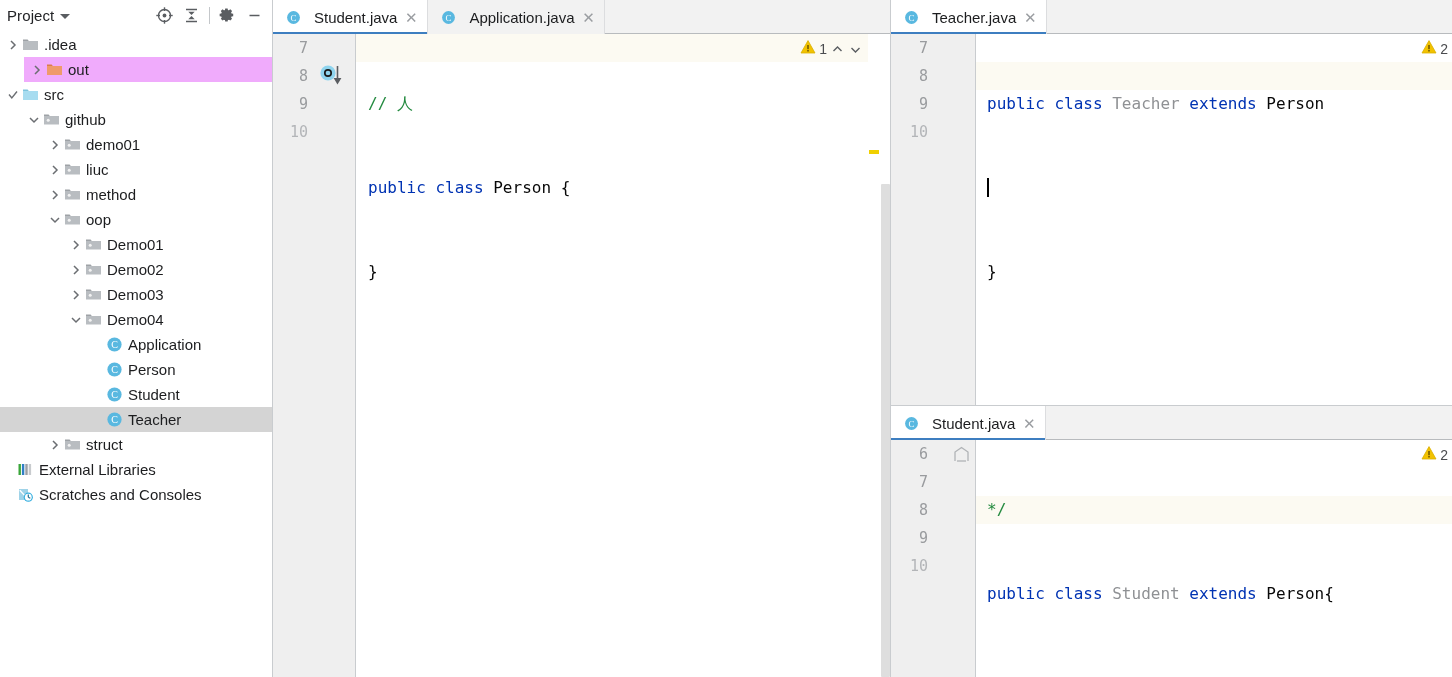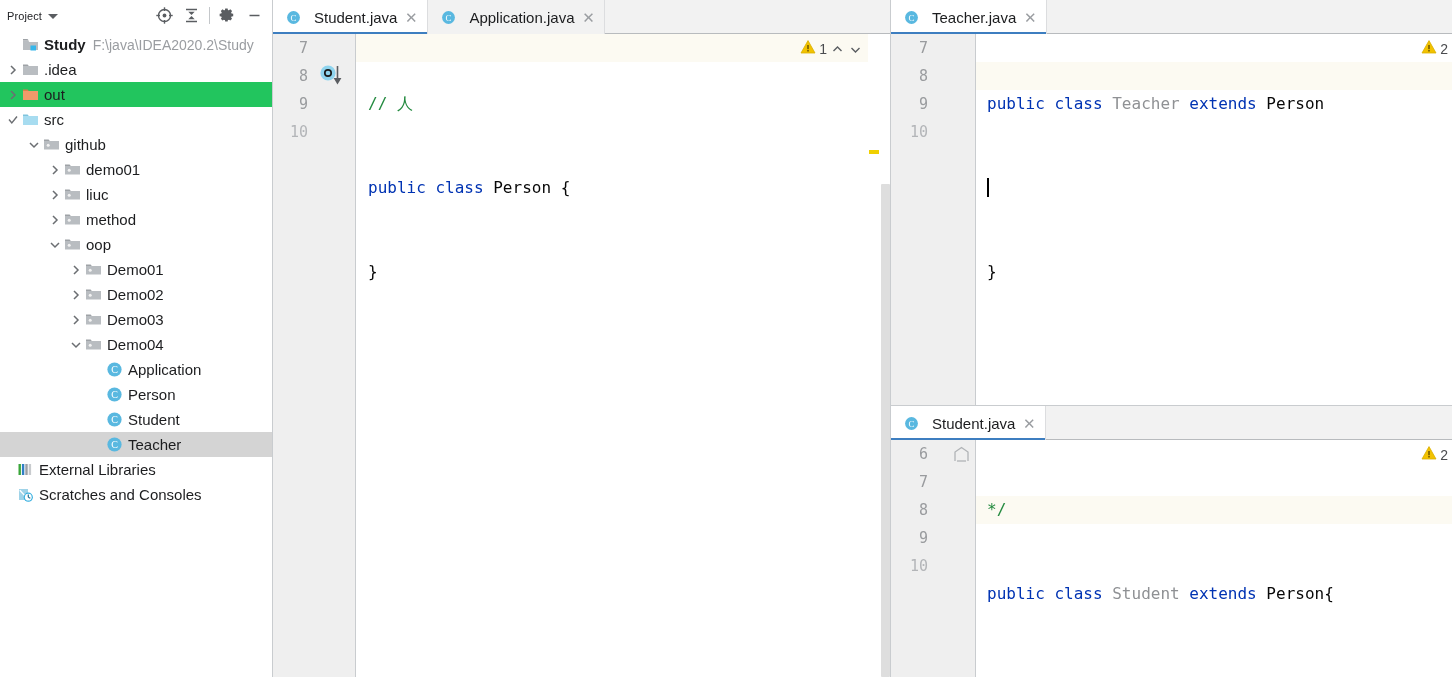--- a/index.html
+++ b/index.html
@@ -22,21 +22,21 @@
   #project-header {
     position: relative; height: 31px; width: 100%;
     background: #ffffff;
     display: flex; align-items: center;
   }
   #project-title-wrap {
     display: flex; align-items: center; gap: 6px; padding-left: 7px;
     cursor: default;
   }
   #project-title {
-    font-size: 11px; color: #222326; letter-spacing: .1px;
+    font-size: 15px; color: #222326; letter-spacing: .1px;
   }
   .tri-down {
     width: 0; height: 0;
     border-left: 5px solid transparent;
     border-right: 5px solid transparent;
     border-top: 5px solid #5a5d61;
     margin-top: 2px;
   }
   #project-toolbar {
     position: absolute; right: 4px; top: 0; height: 31px;
@@ -54,21 +54,21 @@
   
   #tree {
     position: absolute; top: 31px; left: 0; right: 0; bottom: 0;
     overflow: hidden;
     padding-top: 1px;
   }
   .row {
     height: 25px; display: flex; align-items: center;
     white-space: nowrap; cursor: default; position: relative;
   }
-  .row.hl-yellow { background: #22c55e; }
+  .row.hl-yellow { background: #f0abfc; margin-left: 24px; }
   .row.hl-select { background: #d4d4d4; }
   .arrow {
     width: 16px; height: 25px; flex: 0 0 16px;
     display: flex; align-items: center; justify-content: center;
     cursor: pointer;
   }
   .arrow svg { display: block; }
   .ico {
     width: 18px; height: 18px; flex: 0 0 18px; margin-right: 5px;
     display: flex; align-items: center; justify-content: center;
@@ -237,33 +237,20 @@
           <svg width="17" height="17" viewBox="0 0 17 17">
             <line x1="3.5" y1="8.5" x2="13.5" y2="8.5" stroke="#5a5d61" stroke-width="1.5"></line>
           </svg>
         </div>
       </div>
     </div>
 
     <div id="tree">
         <div class="row">
           <div style="flex: 0 0 5px; height: 25px;"></div>
-          <div class="arrow"></div>
-          <div class="ico">
-            <svg width="17" height="17" viewBox="0 0 17 17">
-              <path d="M1 4.5 L1 14 L16 14 L16 6 L7.5 6 L6 4.5 Z" fill="#b9bdc1"></path>
-              <path d="M1 3 L5.5 3 L6.8 4.5 L1 4.5 Z" fill="#9ea2a6"></path>
-              <rect x="8.5" y="9.5" width="5.5" height="5" fill="#36b6ea"></rect>
-            </svg>
-          </div>
-          <span class="lbl bold">Study</span>
-          <span class="sub">F:\java\IDEA2020.2\Study</span>
-        </div>
-        <div class="row">
-          <div style="flex: 0 0 5px; height: 25px;"></div>
           <div class="arrow">
             <svg width="12" height="12" viewBox="0 0 12 12">
               <path d="M4 2 L8 6 L4 10" fill="none" stroke="#6b6e72" stroke-width="1.5"></path>
             </svg>
           </div>
           <div class="ico">
             <svg width="17" height="17" viewBox="0 0 17 17">
               <path d="M1 3.5 L5.6 3.5 L7 5.2 L1 5.2 Z" fill="#9ea2a6"></path>
               <path d="M1 5 L1 14 L16 14 L16 5 Z" fill="#b9bdc1"></path>
             </svg>
@@ -480,20 +467,36 @@
         <div class="row hl-select">
           <div style="flex: 0 0 89px; height: 25px;"></div>
           <div class="arrow"></div>
           <div class="ico">
             <svg width="17" height="17" viewBox="0 0 17 17">
               <circle cx="8.5" cy="8.5" r="7.1" fill="#59b8e0"></circle>
               <text x="8.5" y="12.2" font-size="10" font-family="Liberation Serif, serif" fill="#ffffff" text-anchor="middle">C</text>
             </svg>
           </div>
           <span class="lbl">Teacher</span>
+        </div>
+        <div class="row">
+          <div style="flex: 0 0 47px; height: 25px;"></div>
+          <div class="arrow">
+            <svg width="12" height="12" viewBox="0 0 12 12">
+              <path d="M4 2 L8 6 L4 10" fill="none" stroke="#6b6e72" stroke-width="1.5"></path>
+            </svg>
+          </div>
+          <div class="ico">
+            <svg width="17" height="17" viewBox="0 0 17 17">
+              <path d="M1 3.5 L5.6 3.5 L7 5.2 L1 5.2 Z" fill="#9ea2a6"></path>
+              <path d="M1 5 L1 13.5 L16 13.5 L16 5 Z" fill="#b9bdc1"></path>
+              <circle cx="5.2" cy="9.2" r="1.5" fill="#f2f2f2"></circle>
+            </svg>
+          </div>
+          <span class="lbl">struct</span>
         </div>
         <div class="row">
           <div style="flex: 0 0 0px; height: 25px;"></div>
           <div class="arrow"></div>
           <div class="ico">
             <svg width="17" height="17" viewBox="0 0 17 17">
               <rect x="1.5" y="3" width="2.4" height="11" fill="#3aa63a"></rect>
               <rect x="4.9" y="3" width="2.4" height="11" fill="#2f7fc4"></rect>
               <rect x="8.3" y="3" width="2.4" height="11" fill="#9aa0a6"></rect>
               <rect x="11.7" y="3" width="2.4" height="11" fill="#c8cbce"></rect>

